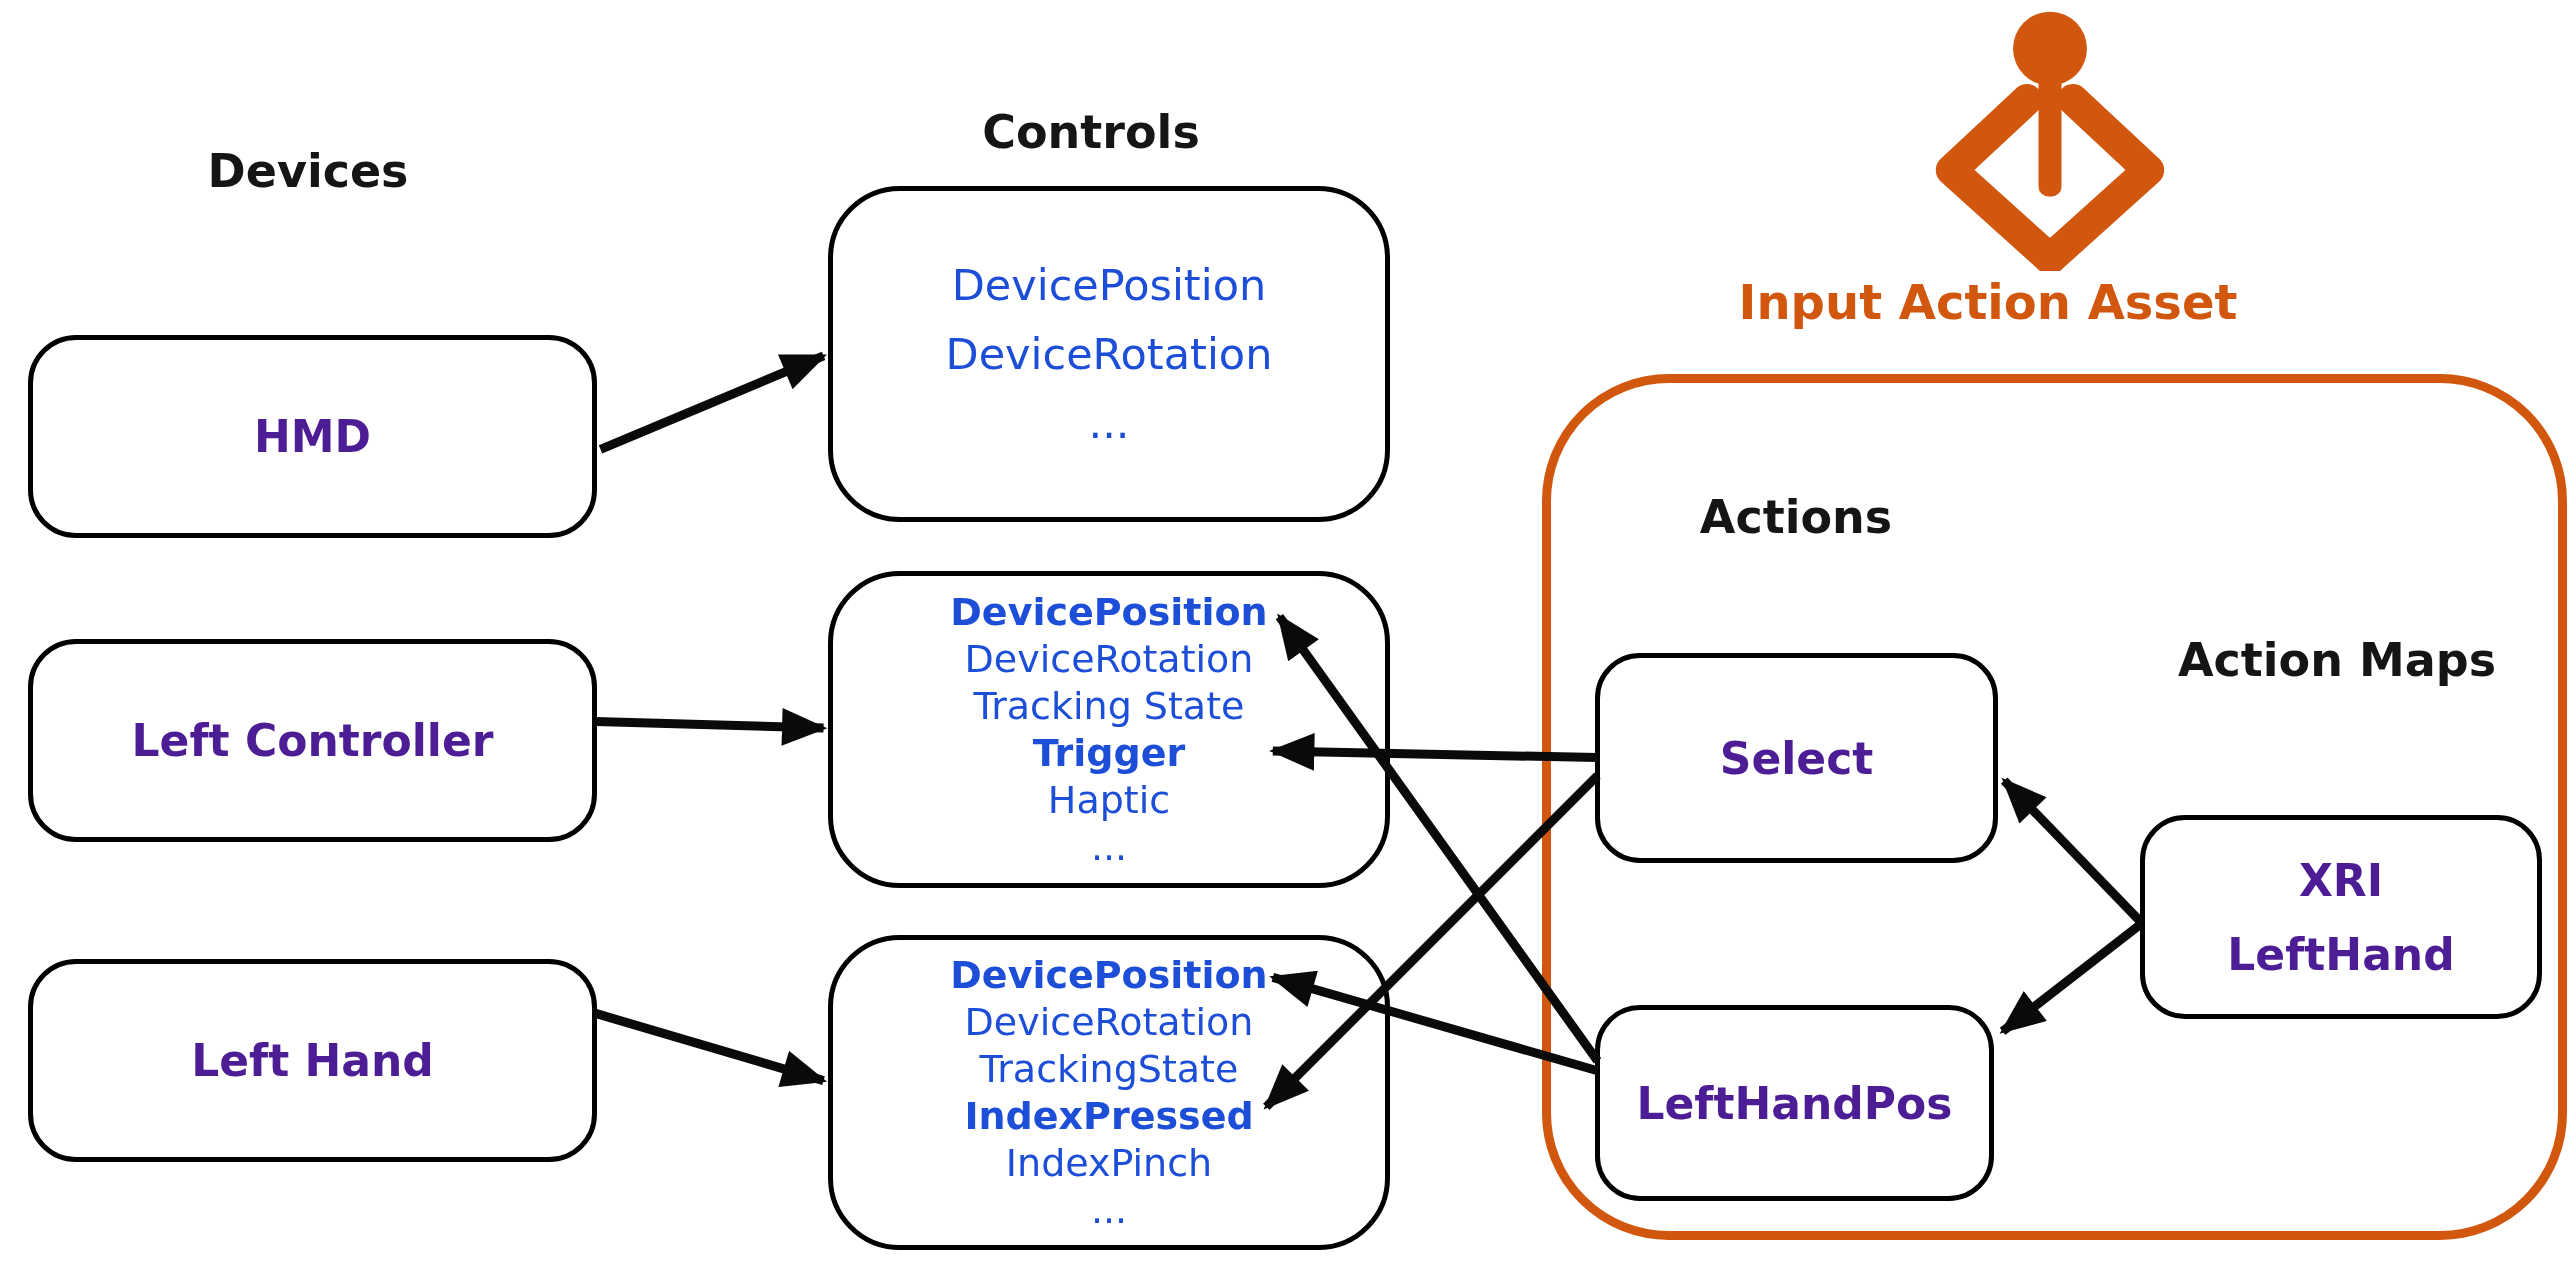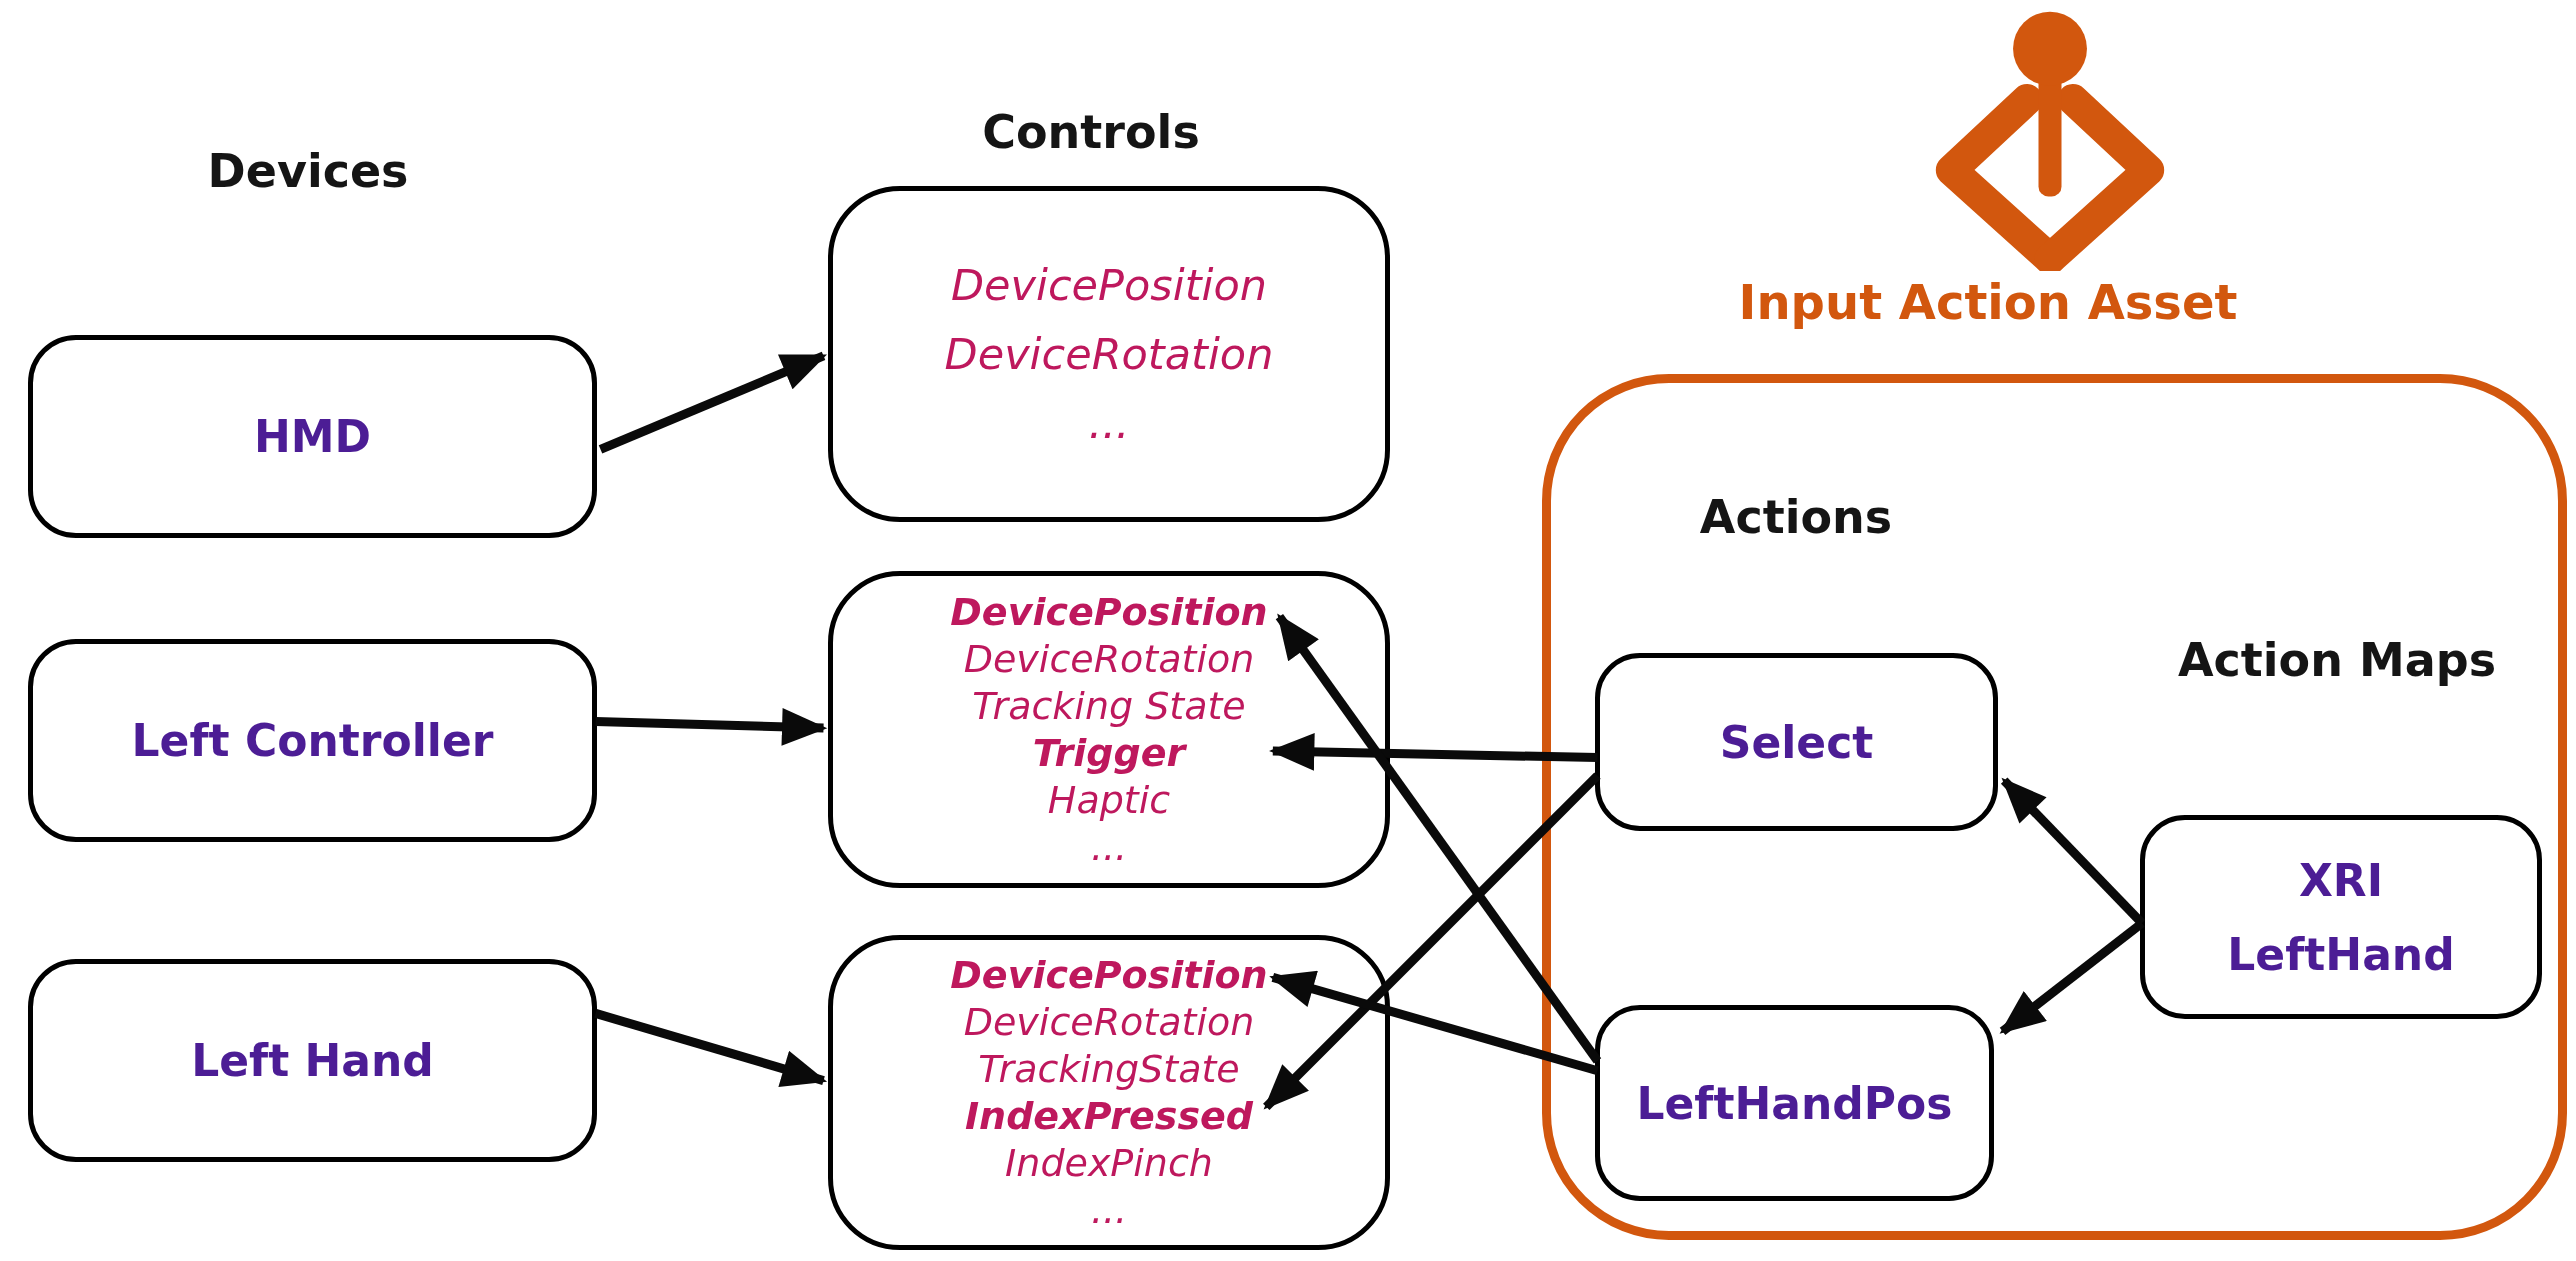--- a/index.html
+++ b/index.html
@@ -25,29 +25,29 @@
   #box-left-controller { top:639px; }
   #box-left-hand { top:959px; }
 
   .controls-box {
     left:828px; width:562px; border-radius:72px;
     flex-direction:column; justify-content:center;
   }
   #cbox-hmd { top:186px; height:336px; row-gap:18px; }
   #cbox-left-controller { top:571px; height:317px; }
   #cbox-left-hand { top:935px; height:315px; }
-  .control-line { font-size:38px; line-height:47px; font-weight:400; color:#be185d; white-space:nowrap;font-style:italic; }
+  .control-line { font-size:38px; line-height:47px; font-weight:400; color:#1d4ed8; white-space:nowrap; }
   #cbox-hmd .control-line { font-size:43px; line-height:51px; }
   .control-line.bold { font-weight:700; }
 
   #asset-container {
     position:absolute; left:1542px; top:374px; width:1025px; height:866px;
     border:9px solid var(--accent); border-radius:127px; background:transparent;
   }
-  #box-select { left:1595px; top:653px; width:403px; height:178px; border-radius:45px; }
+  #box-select { left:1595px; top:653px; width:403px; height:210px; border-radius:45px; }
   #box-lefthandpos { left:1595px; top:1005px; width:399px; height:196px; border-radius:45px; }
   #box-xri { left:2140px; top:815px; width:402px; height:204px; border-radius:45px; flex-direction:column;gap:23px; }
   #box-xri .action-label { line-height:51px; }
 
   #asset-icon { position:absolute; left:1935px; top:6.6px; width:230px; height:264px; }
   #asset-label {
     position:absolute; left:1988px; top:274px; transform:translateX(-50%);
     font-size:48px; font-weight:700; color:var(--accent); white-space:nowrap;
   }
   #arrows { position:absolute; left:0; top:0; pointer-events:none; }

